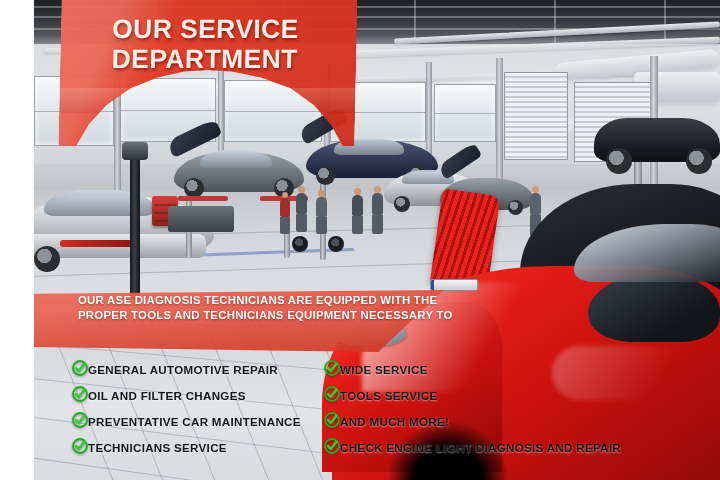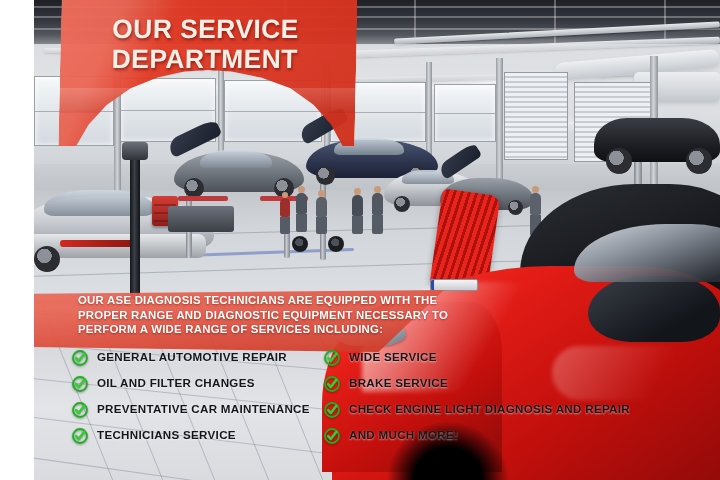--- a/index.html
+++ b/index.html
@@ -107,21 +107,21 @@
     background:linear-gradient(180deg,rgba(255,255,255,.14) 0 30%,rgba(0,0,0,.05) 100%);}
   #info-text{position:absolute;left:78px;top:293px;width:360px;z-index:6;}
   #info-text .ln{display:block;color:#ffffff;font-weight:700;font-size:11.4px;line-height:14.6px;
     letter-spacing:.25px;white-space:nowrap;text-shadow:0 1px 2px rgba(110,20,10,.55);}
 
   
   #checklist{position:absolute;left:72px;top:350px;width:620px;height:106px;z-index:6;}
   .col{position:absolute;top:0;}
   .col.left{left:0;width:250px;}
   .col.right{left:252px;width:368px;}
-  .li{position:relative;height:26px;display:flex;align-items:flex-start;gap:9px;}
+  .li{position:relative;height:26px;display:flex;align-items:flex-end;gap:0;}
   .li .lbl{color:#14161a;font-weight:700;font-size:11.6px;letter-spacing:.3px;white-space:nowrap;
     text-shadow:0 1px 2px rgba(255,255,255,.55);}
   .chk{width:16px;height:16px;flex:0 0 16px;position:relative;display:block;}
   .chk svg{display:block;width:16px;height:16px;filter:drop-shadow(0 1px 1px rgba(0,0,0,.35));}
 </style>
 </head>
 <body>
 
 <div id="poster">
 
@@ -320,22 +320,21 @@
   <div id="header-title">
     <span class="ln">OUR SERVICE</span>
     <span class="ln">DEPARTMENT</span>
   </div>
 
   <div id="info-banner">
     <div class="gloss"></div>
   </div>
   <div id="info-text">
     <span class="ln">OUR ASE DIAGNOSIS TECHNICIANS ARE EQUIPPED WITH THE</span>
-    <span class="ln">PROPER RANGE AND DIAGNOSTIC EQUIPMENT NECESSARY TO</span>
-    <span class="ln">PERFORM A WIDE RANGE OF SERVICES INCLUDING:</span>
+    <span class="ln">PROPER TOOLS AND TECHNICIANS EQUIPMENT NECESSARY TO</span>
   </div>
 
   <div id="checklist">
 
     <div class="col left">
       <div class="li">
         <span class="chk">
           <svg viewBox="0 0 16 16">
               <circle cx="8" cy="8" r="7" fill="none" stroke="#1fae1f" stroke-width="1.8"></circle>
               <path d="M4.1 8.2 L6.8 11 L12.3 3.9" fill="none" stroke="#35cc35" stroke-width="2.6" stroke-linecap="round" stroke-linejoin="round"></path>
@@ -382,36 +381,36 @@
         </span>
         <span class="lbl">WIDE SERVICE</span>
       </div>
       <div class="li">
         <span class="chk">
           <svg viewBox="0 0 16 16">
               <circle cx="8" cy="8" r="7" fill="none" stroke="#1fae1f" stroke-width="1.8"></circle>
               <path d="M4.1 8.2 L6.8 11 L12.3 3.9" fill="none" stroke="#35cc35" stroke-width="2.6" stroke-linecap="round" stroke-linejoin="round"></path>
             </svg>
         </span>
-        <span class="lbl">BRAKE SERVICE</span>
+        <span class="lbl">TOOLS SERVICE</span>
+      </div>
+      <div class="li">
+        <span class="chk">
+          <svg viewBox="0 0 16 16">
+              <circle cx="8" cy="8" r="7" fill="none" stroke="#1fae1f" stroke-width="1.8"></circle>
+              <path d="M4.1 8.2 L6.8 11 L12.3 3.9" fill="none" stroke="#35cc35" stroke-width="2.6" stroke-linecap="round" stroke-linejoin="round"></path>
+            </svg>
+        </span>
+        <span class="lbl">AND MUCH MORE!</span>
       </div>
       <div class="li">
         <span class="chk">
           <svg viewBox="0 0 16 16">
               <circle cx="8" cy="8" r="7" fill="none" stroke="#1fae1f" stroke-width="1.8"></circle>
               <path d="M4.1 8.2 L6.8 11 L12.3 3.9" fill="none" stroke="#35cc35" stroke-width="2.6" stroke-linecap="round" stroke-linejoin="round"></path>
             </svg>
         </span>
         <span class="lbl">CHECK ENGINE LIGHT DIAGNOSIS AND REPAIR</span>
       </div>
-      <div class="li">
-        <span class="chk">
-          <svg viewBox="0 0 16 16">
-              <circle cx="8" cy="8" r="7" fill="none" stroke="#1fae1f" stroke-width="1.8"></circle>
-              <path d="M4.1 8.2 L6.8 11 L12.3 3.9" fill="none" stroke="#35cc35" stroke-width="2.6" stroke-linecap="round" stroke-linejoin="round"></path>
-            </svg>
-        </span>
-        <span class="lbl">AND MUCH MORE!</span>
-      </div>
     </div>
 
   </div>
 </div>
 
 </body></html>

